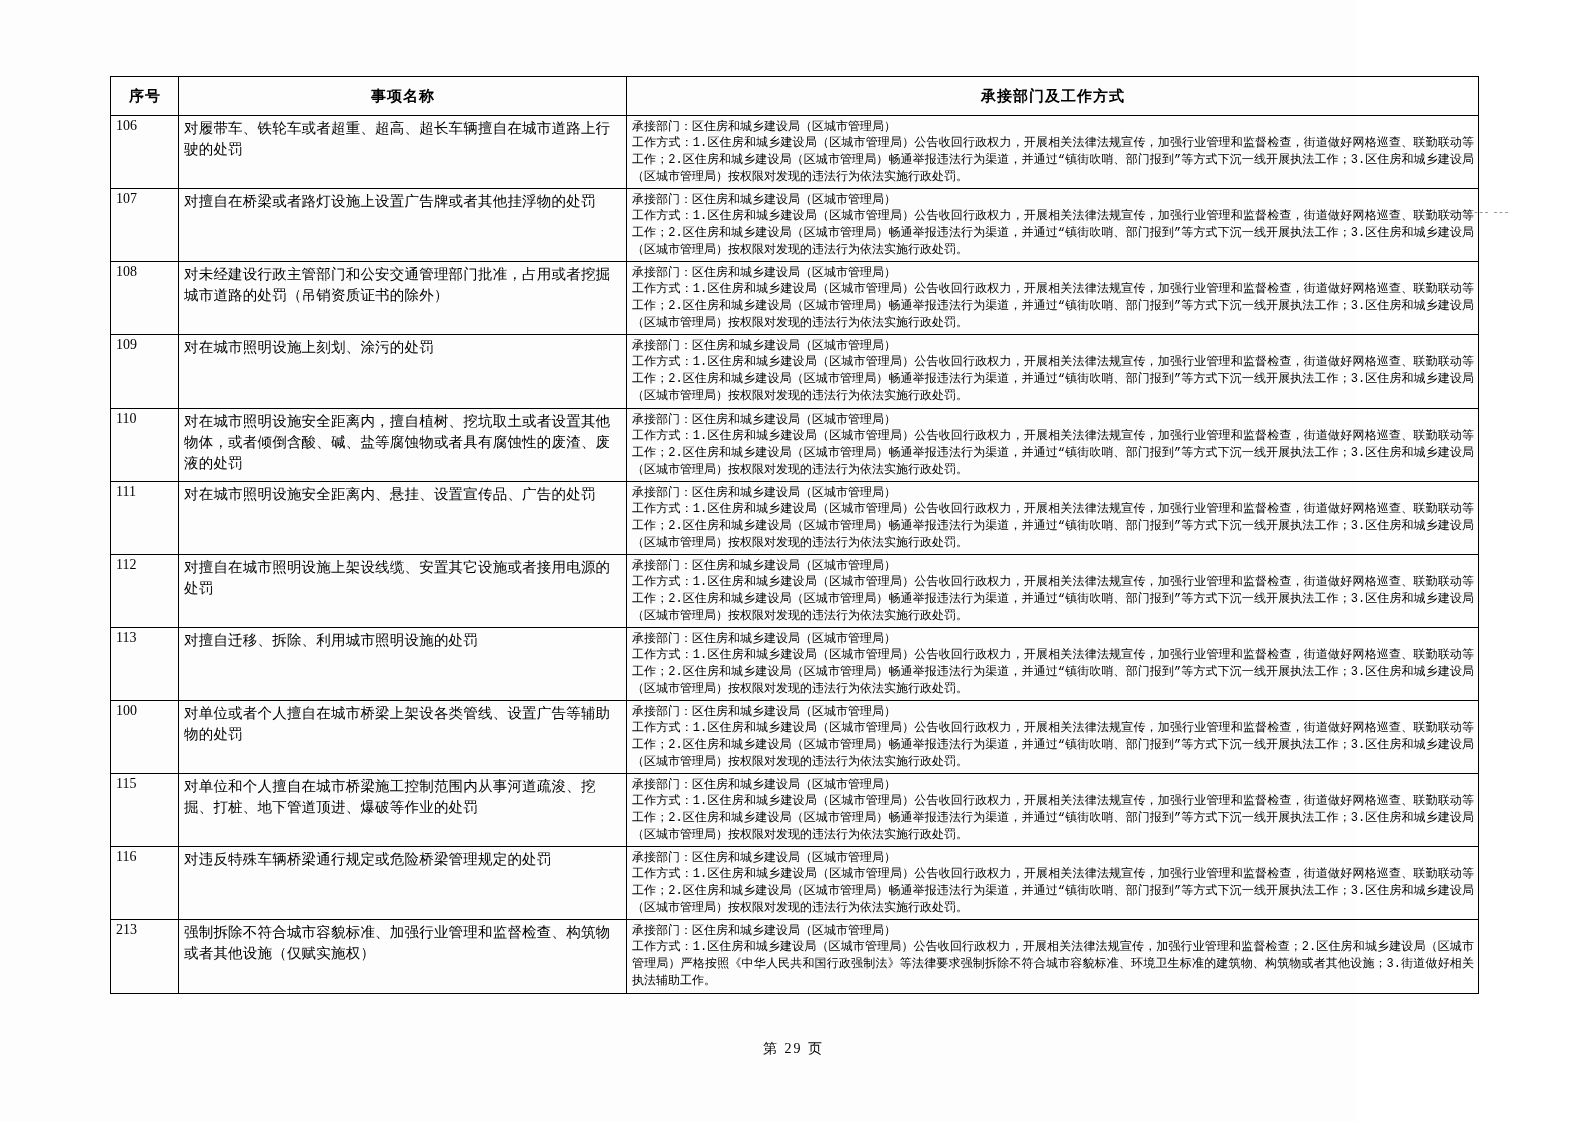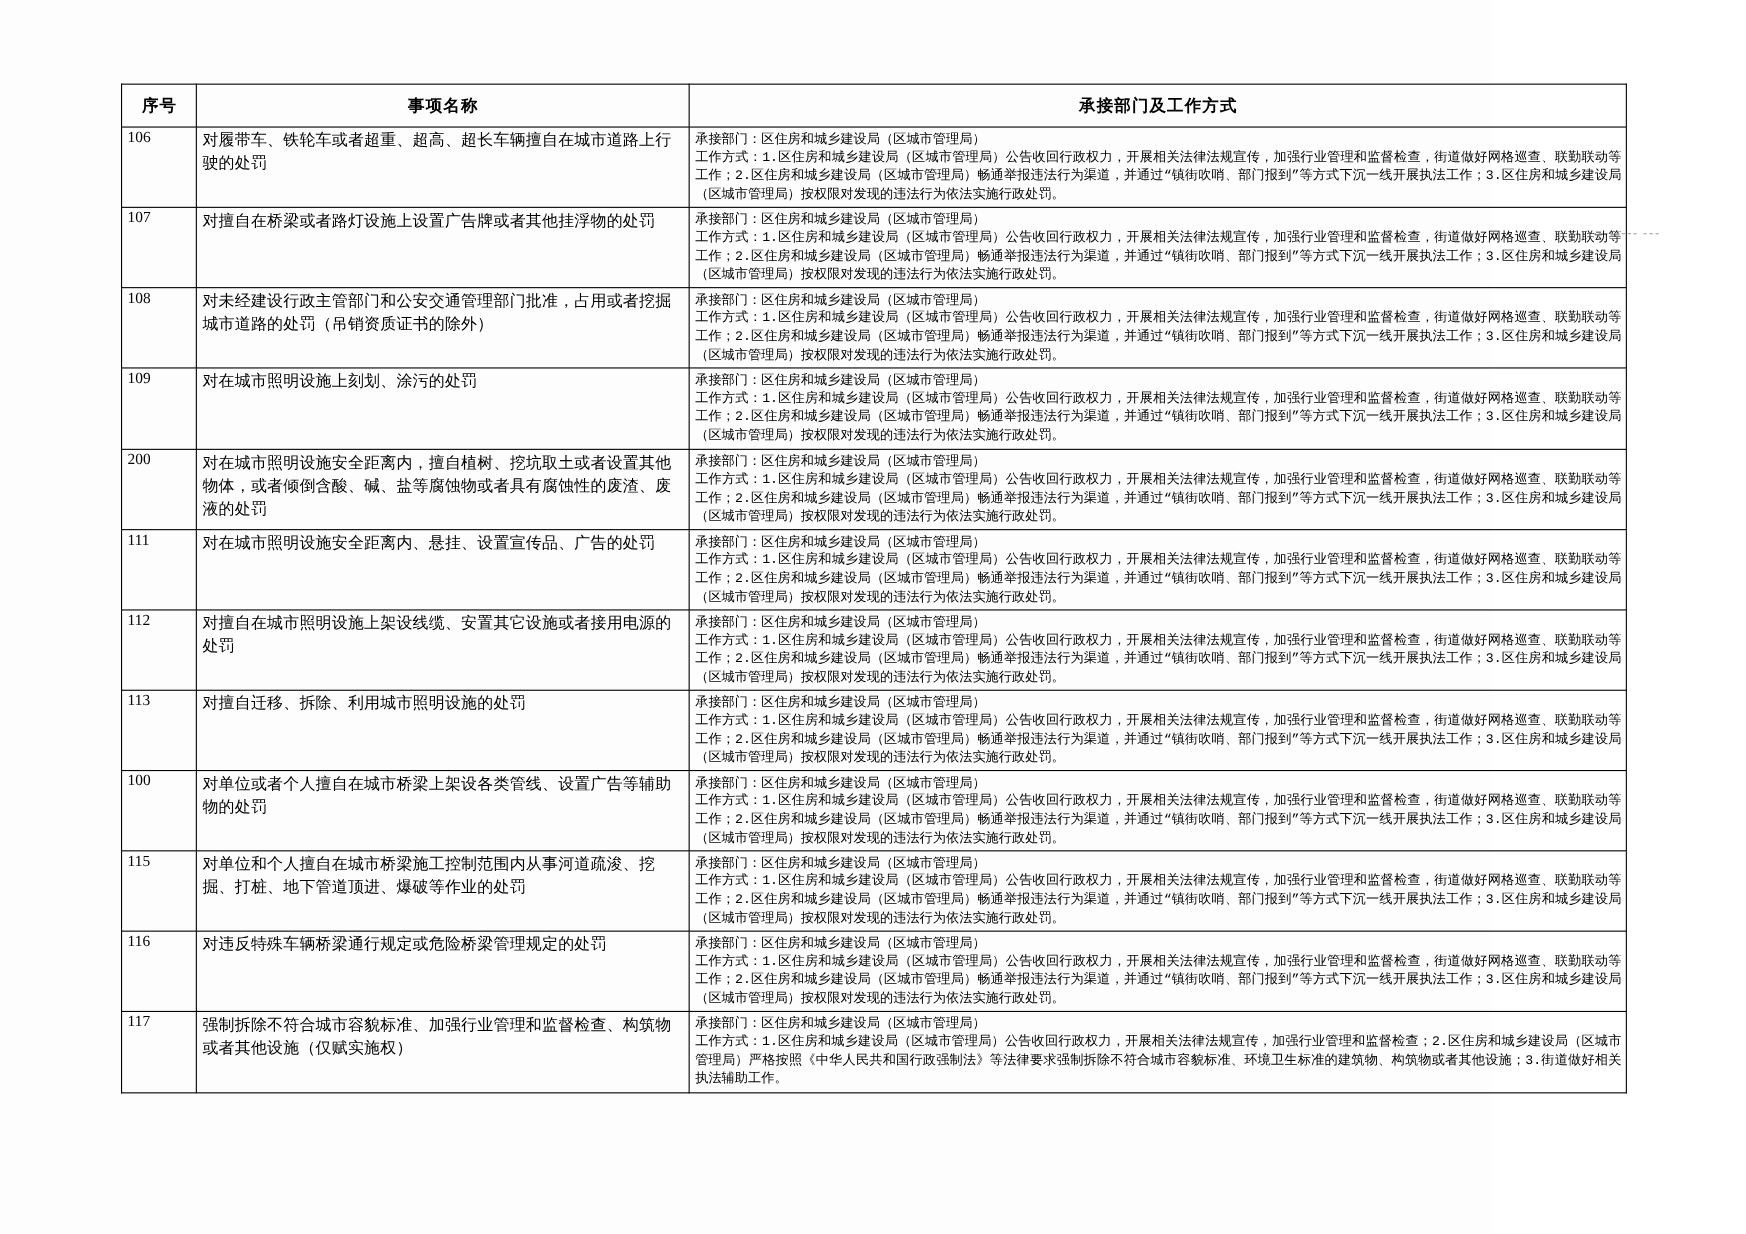--- a/index.html
+++ b/index.html
@@ -142,21 +142,21 @@
       </tr>
       <tr>
         <td class="cell-no">109</td>
         <td class="cell-name">对在城市照明设施上刻划、涂污的处罚</td>
         <td class="cell-dept">
           <div class="line1">承接部门：区住房和城乡建设局（区城市管理局）</div>
           <div class="body">工作方式：1.区住房和城乡建设局（区城市管理局）公告收回行政权力，开展相关法律法规宣传，加强行业管理和监督检查，街道做好网格巡查、联勤联动等工作；2.区住房和城乡建设局（区城市管理局）畅通举报违法行为渠道，并通过“镇街吹哨、部门报到”等方式下沉一线开展执法工作；3.区住房和城乡建设局（区城市管理局）按权限对发现的违法行为依法实施行政处罚。</div>
         </td>
       </tr>
       <tr>
-        <td class="cell-no">200</td>
+        <td class="cell-no">110</td>
         <td class="cell-name">对在城市照明设施安全距离内，擅自植树、挖坑取土或者设置其他物体，或者倾倒含酸、碱、盐等腐蚀物或者具有腐蚀性的废渣、废液的处罚</td>
         <td class="cell-dept">
           <div class="line1">承接部门：区住房和城乡建设局（区城市管理局）</div>
           <div class="body">工作方式：1.区住房和城乡建设局（区城市管理局）公告收回行政权力，开展相关法律法规宣传，加强行业管理和监督检查，街道做好网格巡查、联勤联动等工作；2.区住房和城乡建设局（区城市管理局）畅通举报违法行为渠道，并通过“镇街吹哨、部门报到”等方式下沉一线开展执法工作；3.区住房和城乡建设局（区城市管理局）按权限对发现的违法行为依法实施行政处罚。</div>
         </td>
       </tr>
       <tr>
         <td class="cell-no">111</td>
         <td class="cell-name">对在城市照明设施安全距离内、悬挂、设置宣传品、广告的处罚</td>
         <td class="cell-dept">
@@ -198,23 +198,26 @@
       </tr>
       <tr>
         <td class="cell-no">116</td>
         <td class="cell-name">对违反特殊车辆桥梁通行规定或危险桥梁管理规定的处罚</td>
         <td class="cell-dept">
           <div class="line1">承接部门：区住房和城乡建设局（区城市管理局）</div>
           <div class="body">工作方式：1.区住房和城乡建设局（区城市管理局）公告收回行政权力，开展相关法律法规宣传，加强行业管理和监督检查，街道做好网格巡查、联勤联动等工作；2.区住房和城乡建设局（区城市管理局）畅通举报违法行为渠道，并通过“镇街吹哨、部门报到”等方式下沉一线开展执法工作；3.区住房和城乡建设局（区城市管理局）按权限对发现的违法行为依法实施行政处罚。</div>
         </td>
       </tr>
       <tr>
-        <td class="cell-no">117</td>
+        <td class="cell-no">213</td>
         <td class="cell-name">强制拆除不符合城市容貌标准、加强行业管理和监督检查、构筑物或者其他设施（仅赋实施权）</td>
         <td class="cell-dept">
           <div class="line1">承接部门：区住房和城乡建设局（区城市管理局）</div>
           <div class="body">工作方式：1.区住房和城乡建设局（区城市管理局）公告收回行政权力，开展相关法律法规宣传，加强行业管理和监督检查；2.区住房和城乡建设局（区城市管理局）严格按照《中华人民共和国行政强制法》等法律要求强制拆除不符合城市容貌标准、环境卫生标准的建筑物、构筑物或者其他设施；3.街道做好相关执法辅助工作。</div>
         </td>
       </tr>
     </tbody>
   </table>
 
+  <div class="footer">
+    <span>第 29 页</span>
+  </div>
 </div>
 
 </body></html>

